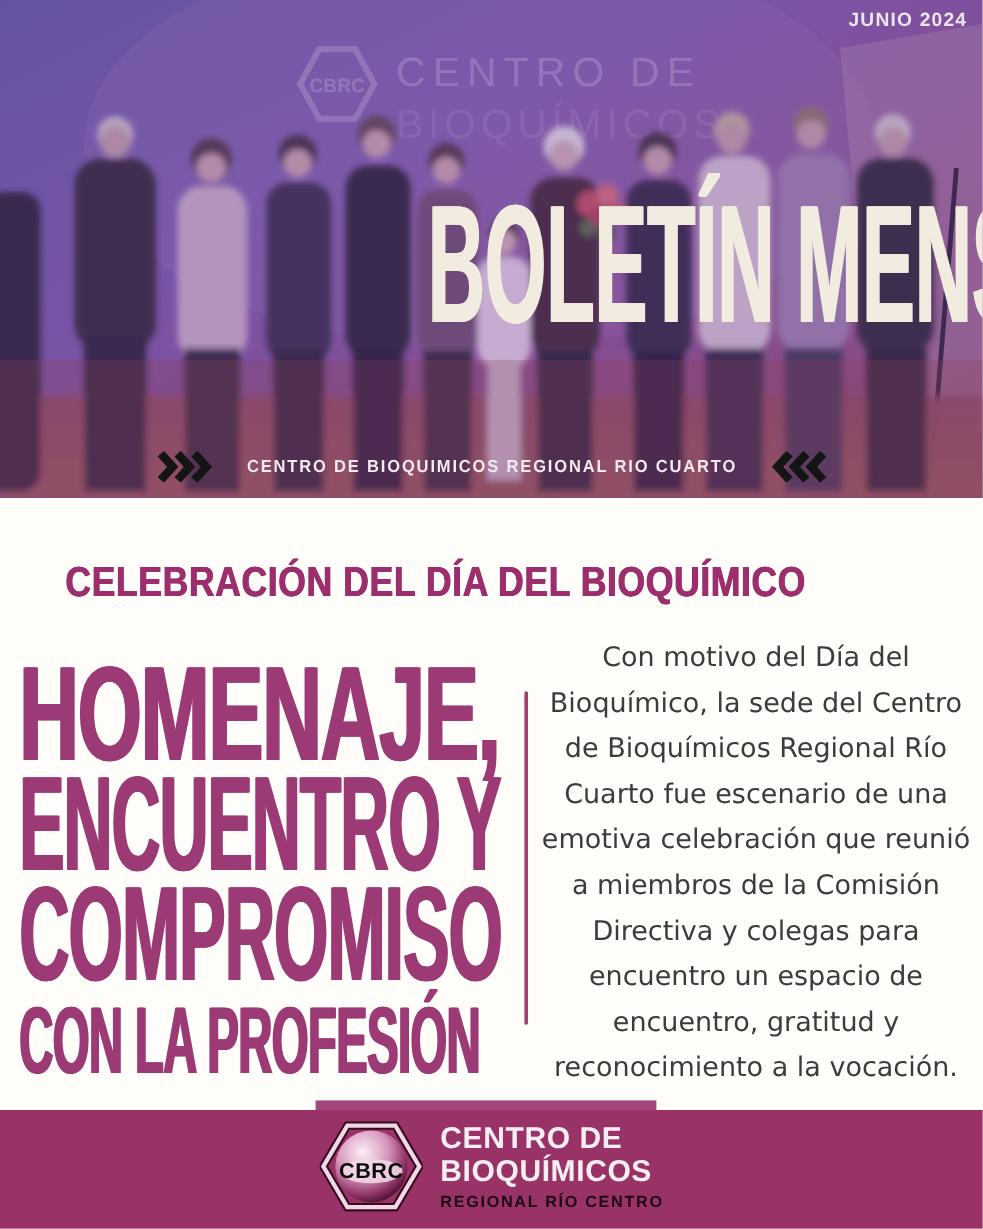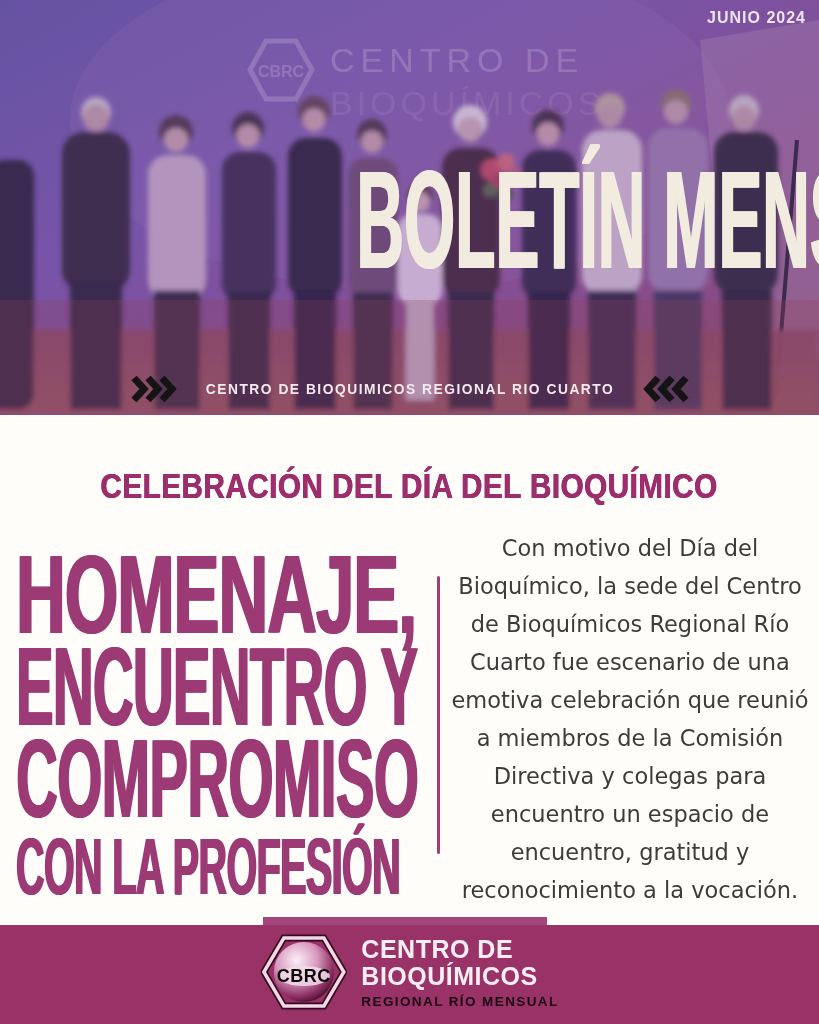--- a/index.html
+++ b/index.html
@@ -17,21 +17,21 @@
       font-size:140px;line-height:1;font-weight:bold;color:#f2ebdf;
       transform:scale(.47,1);transform-origin:50% 50%;
       text-shadow:1.6px 0 0 currentColor,-1.6px 0 0 currentColor;}
   .banner{position:absolute;left:0;top:371px;width:819px;height:36px;
       display:flex;align-items:center;justify-content:center;gap:18px;}
   .banner-text{color:#f4e9ee;font-weight:bold;font-size:14.5px;
       letter-spacing:1.6px;transform:scale(.95,1);white-space:nowrap;}
   .chev{flex:0 0 auto;}
 
   
-  .section-heading{position:absolute;left:0;top:446px;width:819px;text-align:center;}
+  .section-heading{position:absolute;left:0;top:446px;width:819px;}
   .section-heading span{display:inline-block;white-space:nowrap;font-weight:bold;
       font-size:35px;color:#9c2e6d;letter-spacing:.5px;transform:scale(.85,1);
       text-shadow:.4px 0 0 currentColor,-.4px 0 0 currentColor;}
 
   .headline{position:absolute;left:16px;top:549px;width:420px;}
   .headline span{display:block;white-space:nowrap;font-weight:bold;color:#9b3a74;
       font-size:112px;line-height:92px;transform-origin:0 50%;
       letter-spacing:-0.015em;
       text-shadow:1.6px 0 0 currentColor,-1.6px 0 0 currentColor;}
   .headline .l1{transform:scale(.615,1);}
@@ -226,18 +226,18 @@
         </defs>
         <polygon points="3,40 23,6 63,6 83,40 63,74 23,74" fill="none" stroke="#3a0a22" stroke-width="7"></polygon>
         <polygon points="3,40 23,6 63,6 83,40 63,74 23,74" fill="none" stroke="#f0d8e6" stroke-width="3.5"></polygon>
         <circle cx="43" cy="40" r="30" fill="url(#sphereGrad)"></circle>
         <ellipse cx="43" cy="44" rx="26" ry="10" fill="#f2dcea" opacity="0.85"></ellipse>
         <text x="43" y="50" font-size="18" font-weight="bold" fill="#0b0b0b" text-anchor="middle" letter-spacing="0.5">CBRC</text>
       </svg>
       <div class="brand-text">
         <div class="brand-line1">CENTRO DE</div>
         <div class="brand-line2">BIOQUÍMICOS</div>
-        <div class="brand-line3">REGIONAL RÍO MENSUAL</div>
+        <div class="brand-line3">REGIONAL RÍO CENTRO</div>
       </div>
     </div>
   </footer>
 
 </div>
 
 </body></html>

